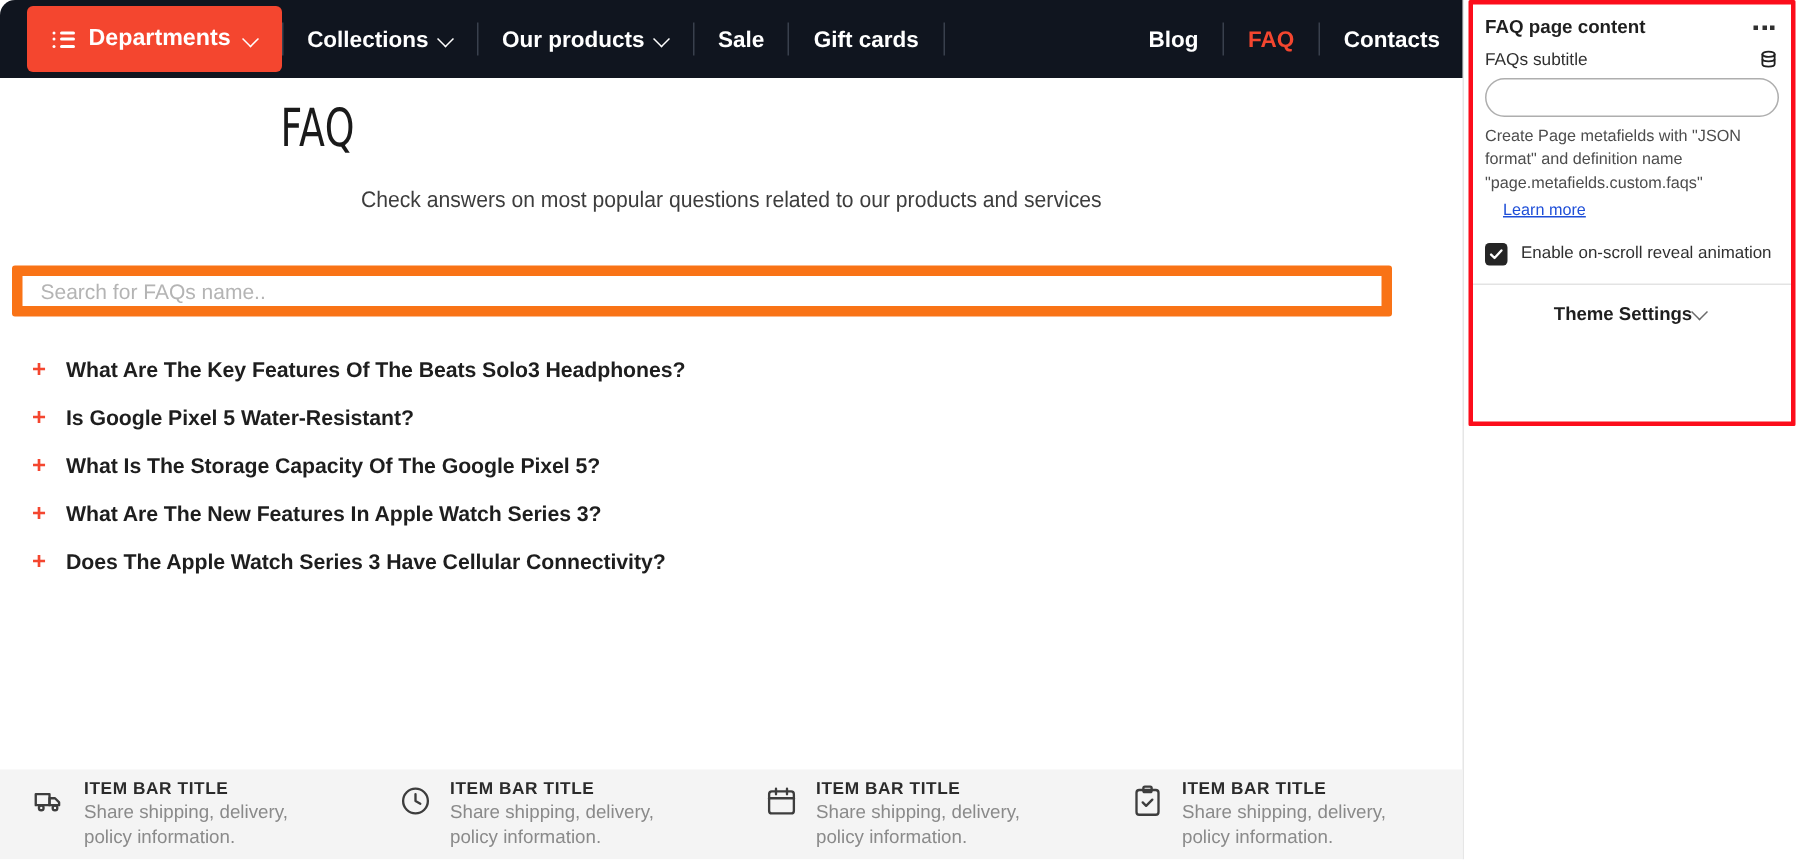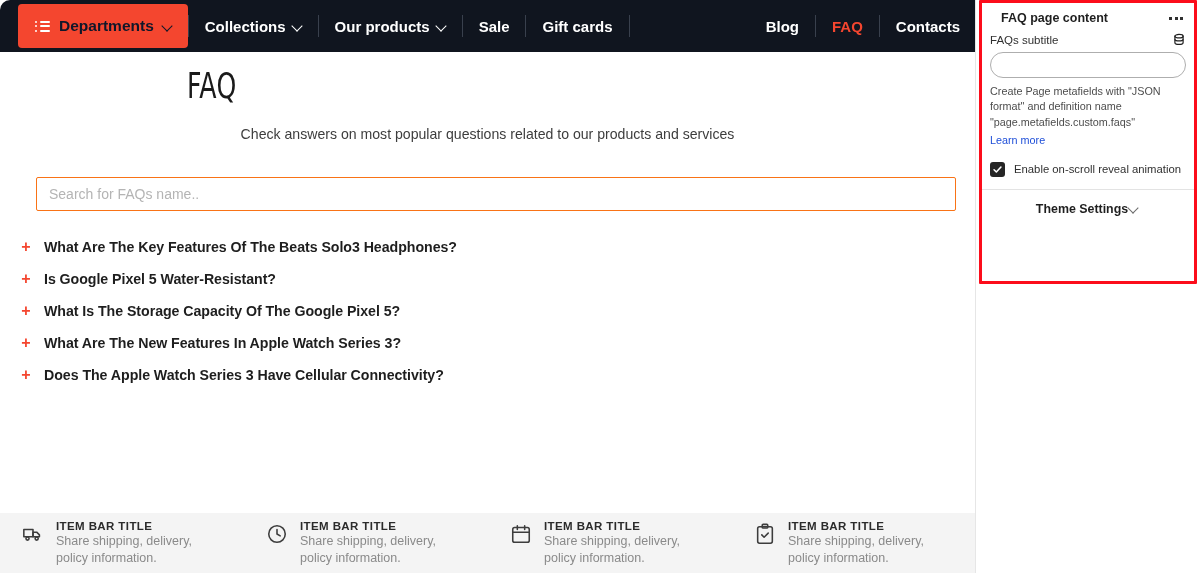--- a/index.html
+++ b/index.html
@@ -27,21 +27,21 @@
     background: #10151f;
     border-top-left-radius: 10px;
     display: flex; align-items: stretch;
   }
   .nav-departments {
     display: flex; align-items: center; gap: 9px;
     background: #f4462f;
     padding: 0 16px 0 17px;
     margin: 4px 0 4px 18px;
     border-radius: 4px;
-    color: #0f172a;
+    color: #ffffff;
     font-size: 15.5px; font-weight: bold;
     cursor: pointer;
   }
   .hamburger-ico { display: inline-flex; flex-direction: column; gap: 2.5px; width: 15px; }
   .hamburger-ico i {
     display: block; height: 2px; background: #fff; border-radius: 1px;
     position: relative; margin-left: 5px; width: 10px;
   }
   .hamburger-ico i::before {
     content: ""; position: absolute; left: -5px; top: 0;
@@ -74,23 +74,23 @@
     transform: scaleX(0.80); transform-origin: left center;
   }
   .page-sub {
     position: absolute; left: 0; right: 0; top: 125px;
     text-align: center; font-size: 15px; color: #3d3d3d;
     transform: scaleX(0.94);
   }
 
   
   .faq-search {
-    position: absolute; left: 36px; top: 177px;
+    position: absolute; left: 8px; top: 177px;
     width: 920px; height: 34px;
-    border: 1px solid #f97316; background: #fff;
+    border: 7px solid #f97316; background: #fff;
     border-radius: 2px;
     padding: 0 12px;
     font-family: "Liberation Sans", sans-serif;
     font-size: 14px; color: #555;
     outline: none;
   }
   .faq-search::placeholder { color: #b4b4b4; }
 
   
   .faq-list { position: absolute; left: 20px; top: 231px; width: 920px; }
@@ -131,21 +131,21 @@
   }
   .insp-outline {
     position: absolute; left: 3px; top: 0;
     width: 218px; height: 284px;
     border: 3px solid #fc0d1b;
     background: #ffffff;
     border-radius: 1px;
   }
   .insp-head {
     display: flex; align-items: center; justify-content: space-between;
-    padding: 8px 10px 6px 19px;
+    padding: 8px 10px 6px 8px;
   }
   .insp-title { font-size: 12.5px; font-weight: bold; color: #1f1f1f; }
   .dots-btn {
     display: flex; gap: 2.5px; cursor: pointer; padding: 2px 1px;
   }
   .dots-btn i { width: 3px; height: 3px; background: #303030; display: block; }
 
   .insp-body { padding: 2px 8px 0 8px; }
   .field-label-row {
     display: flex; align-items: center; justify-content: space-between;
@@ -159,21 +159,21 @@
     border: 1px solid #aeaeae; border-radius: 13px;
     background: #fff; outline: none;
     font-family: "Liberation Sans", sans-serif; font-size: 11.5px;
     padding: 0 10px; color: #303030;
   }
   .insp-help {
     margin-top: 6px; font-size: 10.8px; color: #4d4d4d; line-height: 1.42;
   }
   .insp-link {
     display: inline-block; font-size: 10.8px; color: #1f4fd8;
-    cursor: pointer;
+    text-decoration: underline; cursor: pointer; margin-left: 12px;
   }
   .check-row {
     display: flex; align-items: center; gap: 9px;
     margin-top: 14px; padding-bottom: 12px; cursor: pointer;
   }
   .cbox {
     width: 15px; height: 15px; border-radius: 3px;
     background: #252525; flex: none;
     display: flex; align-items: center; justify-content: center;
   }

